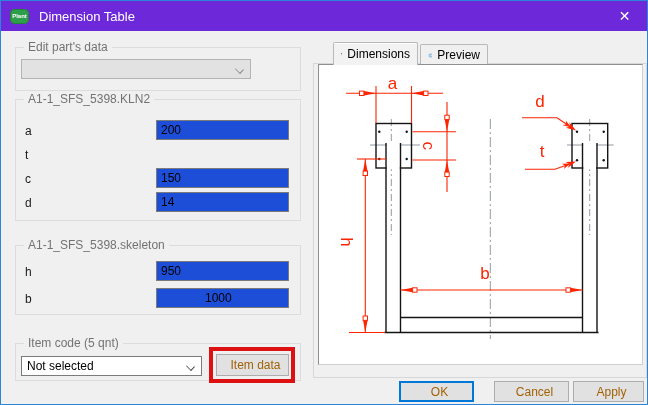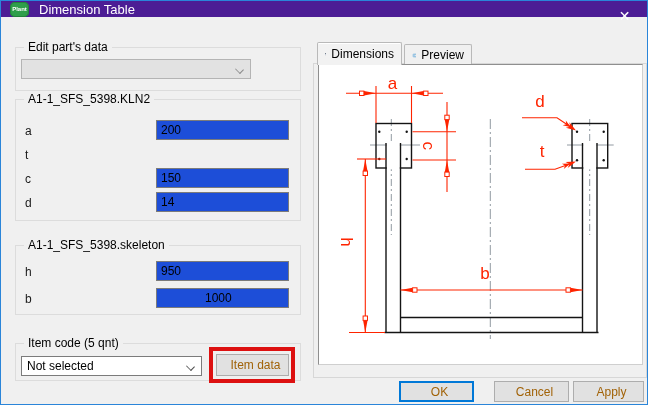--- a/index.html
+++ b/index.html
@@ -1,45 +1,45 @@
 <!DOCTYPE html>
 <html><head>
 <meta charset="utf-8">
 <style>
   html,body{margin:0;padding:0;background:#cfcfcf;}
   *{box-sizing:border-box;font-family:"Liberation Sans",sans-serif;}
   .window{position:relative;width:648px;height:405px;background:#f0f0f0;
           border:1px solid #2a85d9;overflow:hidden;}
-  .titlebar{position:absolute;left:0;top:0;width:100%;height:16px;background:#4c1d95;
+  .titlebar{position:absolute;left:0;top:0;width:100%;height:30px;background:#6d28d9;
             display:flex;align-items:center;}
   .app-icon{width:19px;height:15px;margin-left:9px;background:#2f9e4b;border-radius:5px;
             display:flex;align-items:center;justify-content:center;
             color:#fff;font-size:6px;font-weight:bold;letter-spacing:0;box-shadow:inset 0 0 0 1px #23813a;}
   .title-text{color:#ffffff;font-size:13px;margin-left:10px;}
   .close-btn{position:absolute;right:0;top:0;width:45px;height:30px;display:flex;
              align-items:center;justify-content:center;color:#fff;font-size:14px;cursor:pointer;}
   .groupbox{position:absolute;border:1px solid #dcdcdc;background:#f0f0f0;}
   .groupbox>.glabel{position:absolute;top:-8px;left:8px;background:#f0f0f0;padding:0 4px;
-                    font-size:12px;color:#000000;white-space:nowrap;}
+                    font-size:12px;color:#737373;white-space:nowrap;}
   .field-label{position:absolute;font-size:12px;color:#1a1a1a;}
   .txt{position:absolute;height:20px;border:1px solid #7b7b7b;background:#1d4ed8;
        font-size:12px;padding:1px 4px;color:#000;}
   .combo{position:absolute;height:20px;border:1px solid #7b7b7b;background:#fff;
          font-size:12px;display:flex;align-items:center;padding-left:5px;color:#000;}
   .combo.disabled{background:#e2e2e2;border-color:#b4b4b4;color:#6a6a6a;}
   .combo .chev{position:absolute;right:7px;top:6px;width:7px;height:7px;
                border-right:1.6px solid #4c4c4c;border-bottom:1.6px solid #4c4c4c;
                transform:rotate(45deg) scaleY(.8);}
   .combo.disabled .chev{border-color:#8a8a8a;}
   .btn{position:absolute;background:#e1e1e1;border:1px solid #adadad;font-size:12px;
        display:flex;align-items:center;justify-content:center;color:#a16207;cursor:pointer;padding-left:6px;}
   .btn.default{border:2px solid #0078d7;}
   .annotation{position:absolute;border:4px solid #dd1111;background:transparent;pointer-events:none;}
   .tab{position:absolute;background:#f0f0f0;border:1px solid #b9b9b9;border-bottom:none;
-       border-radius:2px 2px 0 0;display:flex;align-items:center;font-size:12px;padding:0 7px;cursor:pointer;}
+       border-radius:2px 2px 0 0;display:flex;align-items:center;font-size:12px;padding:0 7px;cursor:pointer;margin-left:16px;}
   .tab .tab-label{margin-left:5px;}
   .tab.active{z-index:3;background:#f2f2f2;box-shadow:inset 0 1px 0 #fff;}
   .tabpanel{position:absolute;left:312px;top:62px;width:334px;height:315px;
             background:#f0f0f0;border:1px solid #d7d7d7;}
   .canvas{position:absolute;left:317px;top:63px;width:325px;height:301px;background:#ffffff;
           border-top:1px solid #8f8f8f;border-left:1px solid #8f8f8f;
           border-right:1px solid #cfcfcf;border-bottom:1px solid #cfcfcf;z-index:2;}
 </style>
 </head>
 <body>

